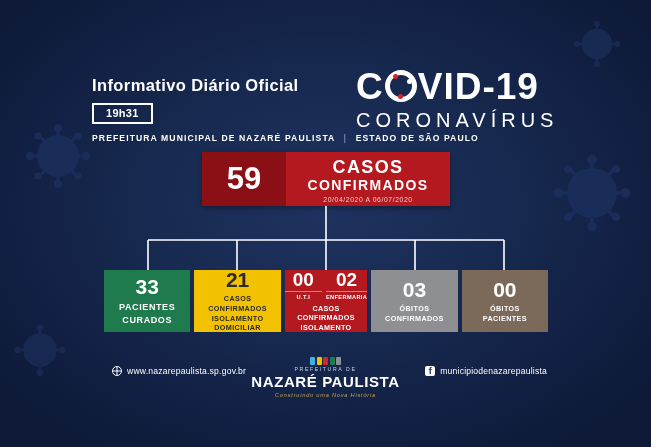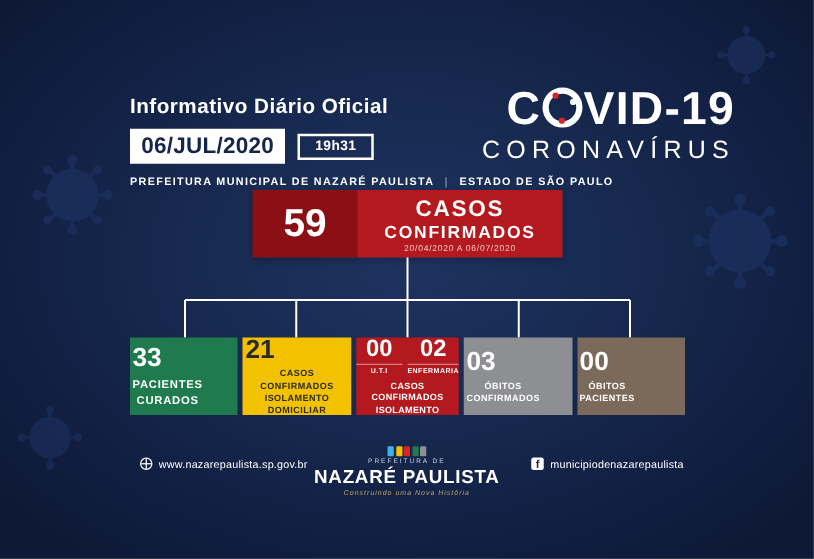--- a/index.html
+++ b/index.html
@@ -16,21 +16,21 @@
       #0d1936;
     overflow: hidden;
   }
 
   
   .header {
     position: absolute;
     left: 0; right: 0; top: 62px;
     padding: 0 42px;
   }
-  .head-left { position: absolute; left: 104px; top: 14px; width: 260px; }
+  .head-left { position: absolute; left: 92px; top: 14px; width: 260px; }
   .info-title {
     color: #ffffff;
     font-size: 16.5px;
     font-weight: bold;
     letter-spacing: .4px;
     white-space: nowrap;
   }
   .date-row {
     display: flex;
     align-items: center;
@@ -60,22 +60,21 @@
     font-weight: bold;
     letter-spacing: 1.1px;
     white-space: nowrap;
   }
   .sub-sep { color: #6d84b5; margin: 0 5px; }
 
   .head-right {
     position: absolute;
     left: 356px; top: 6px;
     width: 220px;
-    text-align: right;
-    margin-left: 12px;
+    text-align: left;
   }
   .covid-word {
     color: #ffffff;
     font-size: 37px;
     font-weight: bold;
     letter-spacing: 1px;
     line-height: 1;
     white-space: nowrap;
   }
   .covid-o {
@@ -151,21 +150,21 @@
     left: 104px; top: 270px;
     width: 444px; height: 62px;
     display: flex;
     gap: 4px;
   }
   .card {
     flex: 1;
     color: #ffffff;
     display: flex;
     flex-direction: column;
-    align-items: flex-start;
+    align-items: center;
     justify-content: center;
     text-align: center;
     padding: 4px 2px;
   }
   .card .num {
     font-size: 19px;
     font-weight: bold;
     line-height: 1;
   }
   .card .lbl {
@@ -367,21 +366,20 @@
         <circle cx="36" cy="63" r="4"></circle>
           <rect x="34.5" y="55" width="3" height="7"></rect>
       </g>
     </svg>
   </div>
 
   <div class="header">
     <div class="head-left">
       <div class="info-title">Informativo Diário Oficial</div>
       <div class="date-row">
-        <div class="date-box">06/JUL/2020</div>
         <div class="time-box">19h31</div>
       </div>
       <div class="sub-line">
         <span>PREFEITURA  MUNICIPAL  DE  NAZARÉ  PAULISTA</span>
         <span class="sub-sep">|</span>
         <span>ESTADO DE SÃO PAULO</span>
       </div>
     </div>
 
     <div class="head-right">

